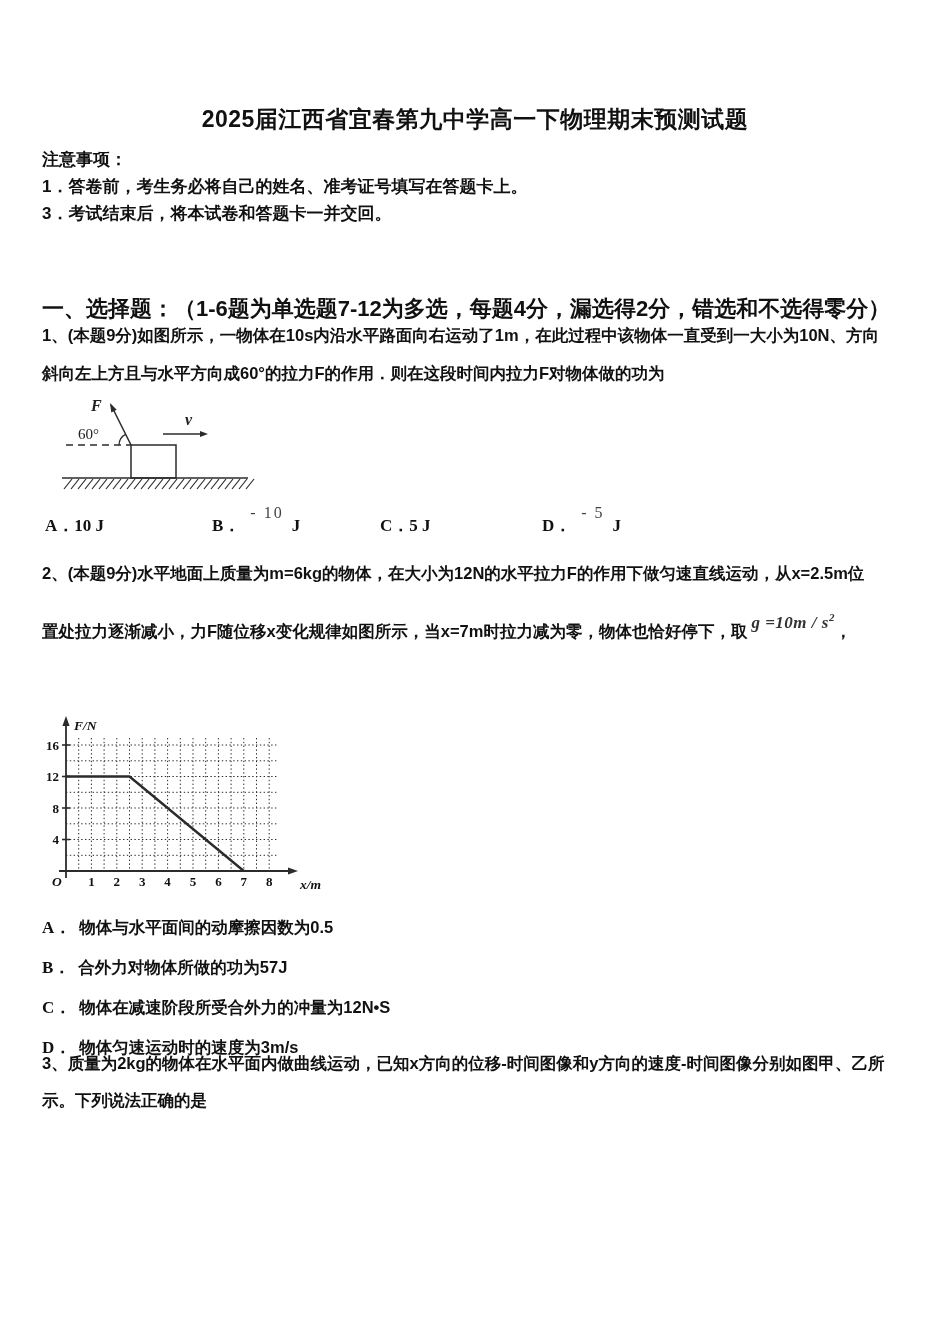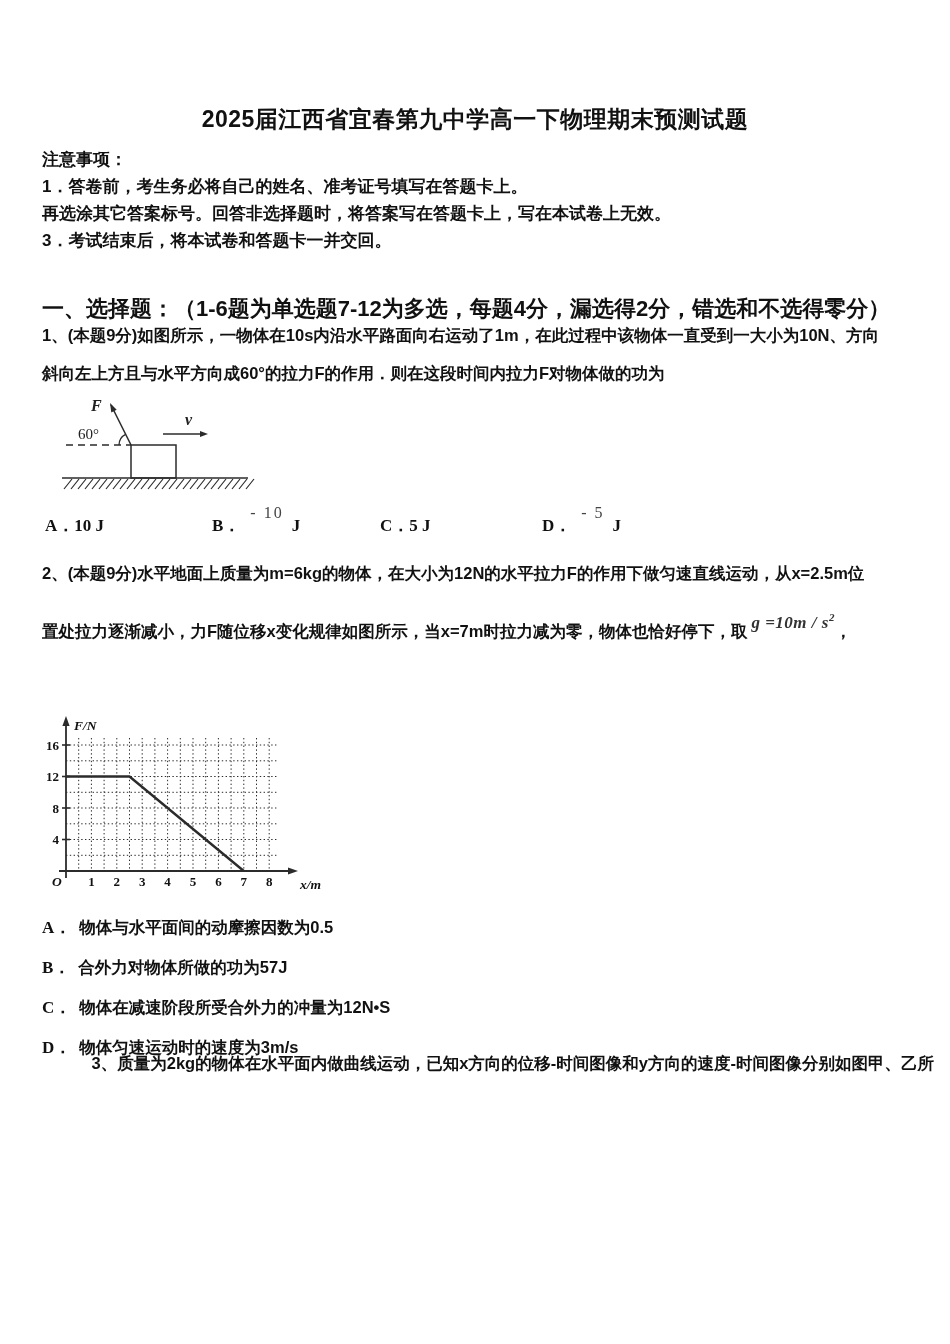--- a/index.html
+++ b/index.html
@@ -16,21 +16,21 @@
   .section-heading{
     position:absolute;top:294px;left:42px;right:24px;margin:0;
     font-size:22px;font-weight:700;white-space:nowrap;
   }
   .qtext{position:absolute;left:42px;right:16px;font-size:16.5px;font-weight:700;}
   .qtext p{margin:0;line-height:20px;white-space:nowrap;}
   .q1-text{top:325px;}
   .q1-text p{margin-bottom:18px;}
   .q2-text{top:563px;}
   .q2-text p{margin-bottom:37px;}
-  .q3-text{top:1053px;text-align:right;}
+  .q3-text{top:1053px;}
   .q3-text p{margin-bottom:17px;}
   .formula{
     position:relative;top:-9px;font:italic 700 17px "Liberation Serif",serif;color:#333;
     margin-left:4px;letter-spacing:.5px;text-align:center;
   }
   .formula sup{font-size:11px;}
   .q1-figure{position:absolute;top:392px;left:58px;}
   .q2-graph{position:absolute;top:710px;left:44px;}
   .q1-options{position:absolute;top:500px;left:42px;right:0;height:44px;}
   .q1-options .opt{position:absolute;top:14px;white-space:nowrap;}
@@ -55,21 +55,20 @@
 </head>
 <body>
 
 <div class="page">
 
   <h1 class="page-title">2025届江西省宜春第九中学高一下物理期末预测试题</h1>
 
   <div class="notice">
     <p>注意事项：</p>
     <p>1．答卷前，考生务必将自己的姓名、准考证号填写在答题卡上。</p>
-    <p>再选涂其它答案标号。回答非选择题时，将答案写在答题卡上，写在本试卷上无效。</p>
     <p>3．考试结束后，将本试卷和答题卡一并交回。</p>
   </div>
 
   <p class="section-heading">一、选择题：（1-6题为单选题7-12为多选，每题4分，漏选得2分，错选和不选得零分）</p>
 
   <div class="qtext q1-text">
     <p>1、(本题9分)如图所示，一物体在10s内沿水平路面向右运动了1m，在此过程中该物体一直受到一大小为10N、方向</p>
     <p>斜向左上方且与水平方向成60°的拉力F的作用．则在这段时间内拉力F对物体做的功为</p>
   </div>
 
@@ -134,15 +133,16 @@
 
   <div class="q2-options">
     <p><span class="opt-label">A．</span><span>物体与水平面间的动摩擦因数为0.5</span></p>
     <p><span class="opt-label">B．</span><span>合外力对物体所做的功为57J</span></p>
     <p><span class="opt-label">C．</span><span>物体在减速阶段所受合外力的冲量为12N•S</span></p>
     <p><span class="opt-label">D．</span><span>物体匀速运动时的速度为3m/s</span></p>
   </div>
 
   <div class="qtext q3-text">
     <p>3、质量为2kg的物体在水平面内做曲线运动，已知x方向的位移-时间图像和y方向的速度-时间图像分别如图甲、乙所</p>
+    <p>示。下列说法正确的是</p>
   </div>
 
 </div>
 
 </body></html>

